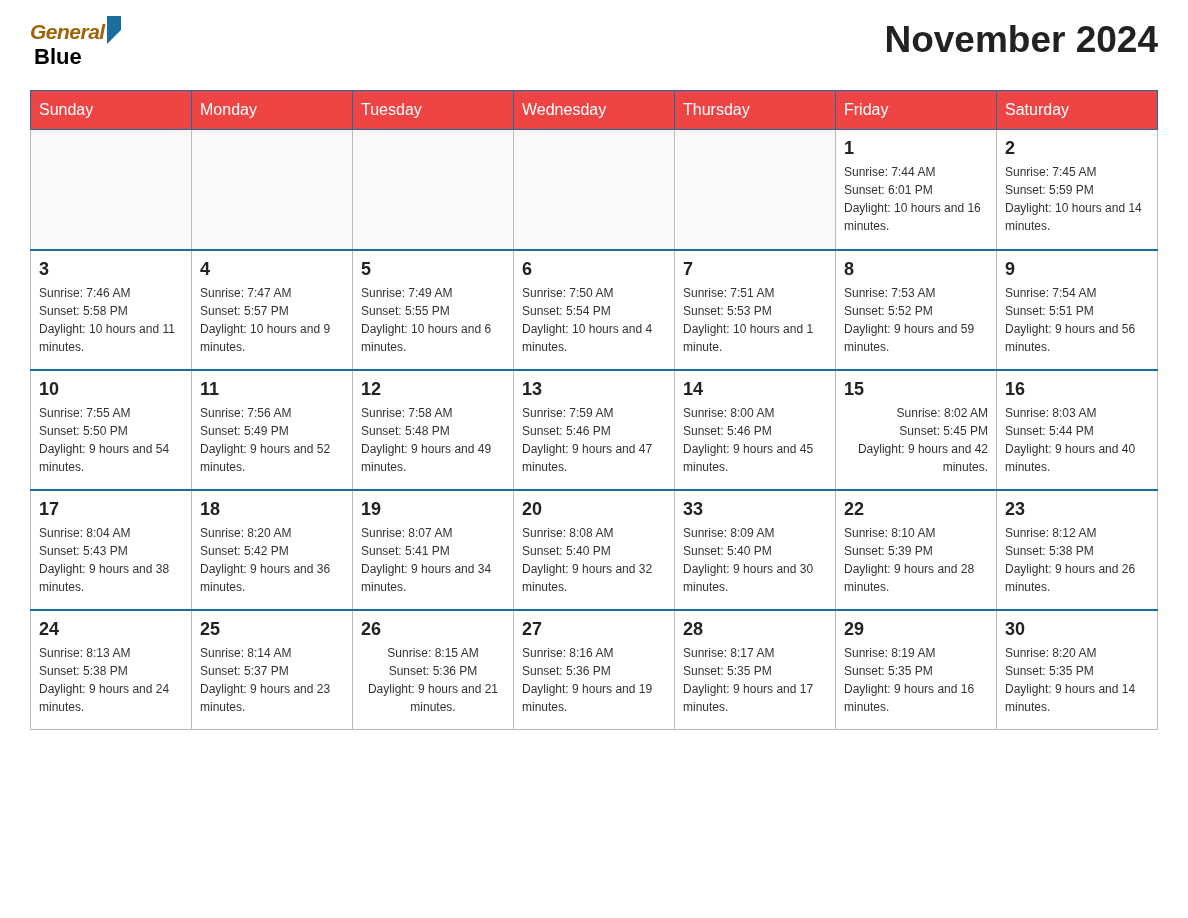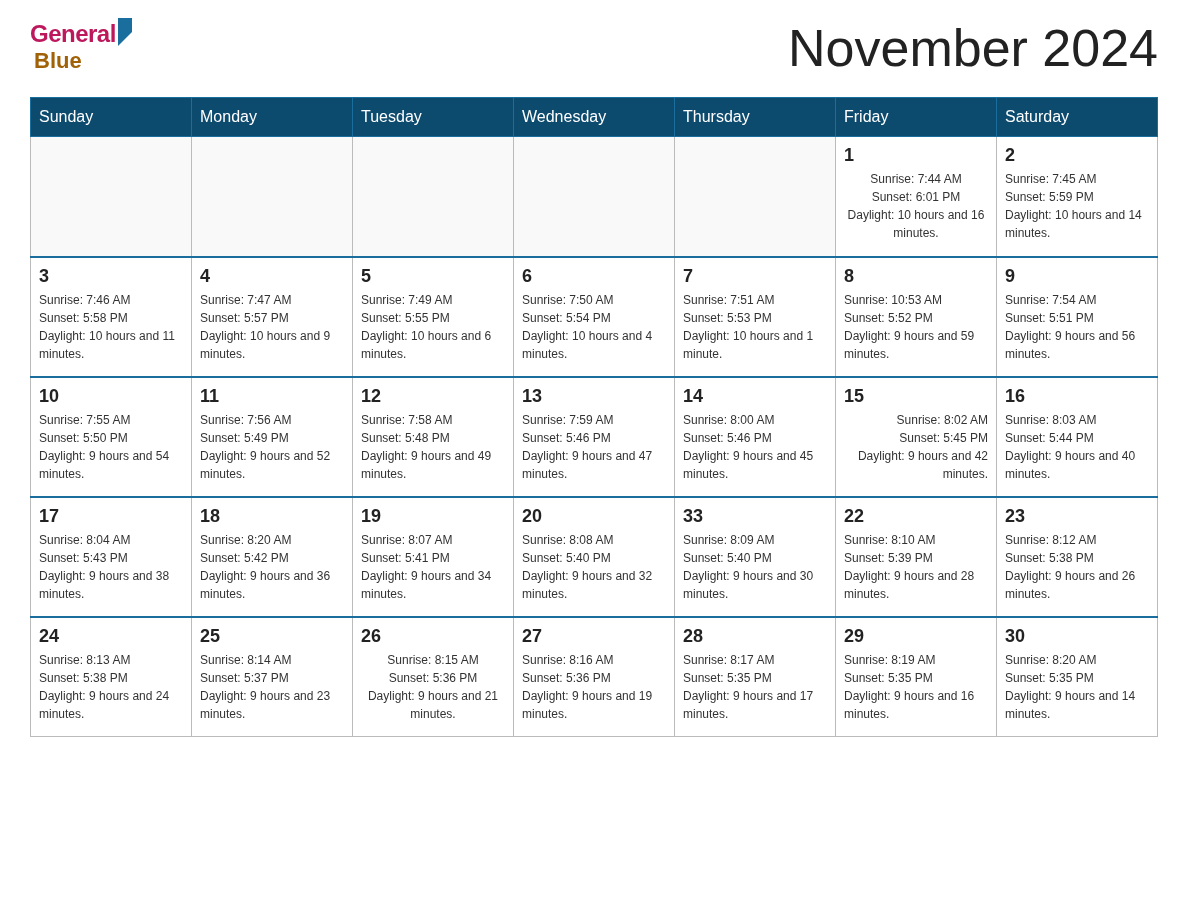--- a/index.html
+++ b/index.html
@@ -20,62 +20,63 @@
     .logo {
       display: flex;
       flex-direction: column;
       align-items: flex-start;
     }
     .logo-top {
       display: flex;
       align-items: center;
     }
     .logo-general {
-      font-size: 24px;
+      font-size: 21px;
       font-weight: bold;
-      color: #be185d;
+      color: #a16207;
       letter-spacing: -0.5px;
+      font-style: italic;
     }
     .logo-triangle {
       width: 0;
       height: 0;
       border-left: 14px solid #1a6e9e;
       border-top: 14px solid #1a6e9e;
       border-right: 0px solid transparent;
       border-bottom: 14px solid transparent;
       margin-left: 2px;
       margin-top: -4px;
     }
     .logo-bottom {
       font-size: 22px;
       font-weight: bold;
-      color: #a16207;
+      color: #000000;
       margin-left: 4px;
     }
     .title-section {
       text-align: right;
     }
     .month-title {
-      font-size: 52px;
-      font-weight: normal;
+      font-size: 37px;
+      font-weight: bold;
       color: #222;
       line-height: 1.1;
     }
     .location {
       font-size: 20px;
       color: #555;
       margin-top: 6px;
     }
     .calendar {
       width: 100%;
       border-collapse: collapse;
       border: 1px solid #999;
     }
     .calendar th {
-      background-color: #0c4a6e;
+      background-color: #ef4444;
       color: #fff;
       padding: 10px 8px;
       font-size: 16px;
       font-weight: normal;
       text-align: left;
       border: 1px solid #1a6e9e;
     }
     .calendar td {
       vertical-align: top;
       padding: 8px;
@@ -131,21 +132,21 @@
   </thead>
   <tbody id="calendar-body">
   <tr>
         <td class="empty-cell"></td>
         <td class="empty-cell"></td>
         <td class="empty-cell"></td>
         <td class="empty-cell"></td>
         <td class="empty-cell"></td>
         <td>
           <div class="day-number">1</div>
-          <div class="day-info" style="white-space: pre-line; text-align: center;">Sunrise: 7:44 AM
+          <div class="day-info" style="white-space: pre-line;">Sunrise: 7:44 AM
 Sunset: 6:01 PM
 Daylight: 10 hours and 16 minutes.</div>
         </td>
         <td>
           <div class="day-number">2</div>
           <div class="day-info" style="white-space: pre-line;">Sunrise: 7:45 AM
 Sunset: 5:59 PM
 Daylight: 10 hours and 14 minutes.</div>
         </td>
       </tr>
@@ -175,21 +176,21 @@
 Daylight: 10 hours and 4 minutes.</div>
         </td>
         <td>
           <div class="day-number">7</div>
           <div class="day-info" style="white-space: pre-line;">Sunrise: 7:51 AM
 Sunset: 5:53 PM
 Daylight: 10 hours and 1 minute.</div>
         </td>
         <td>
           <div class="day-number">8</div>
-          <div class="day-info" style="white-space: pre-line;">Sunrise: 10:53 AM
+          <div class="day-info" style="white-space: pre-line;">Sunrise: 7:53 AM
 Sunset: 5:52 PM
 Daylight: 9 hours and 59 minutes.</div>
         </td>
         <td>
           <div class="day-number">9</div>
           <div class="day-info" style="white-space: pre-line;">Sunrise: 7:54 AM
 Sunset: 5:51 PM
 Daylight: 9 hours and 56 minutes.</div>
         </td>
       </tr>

